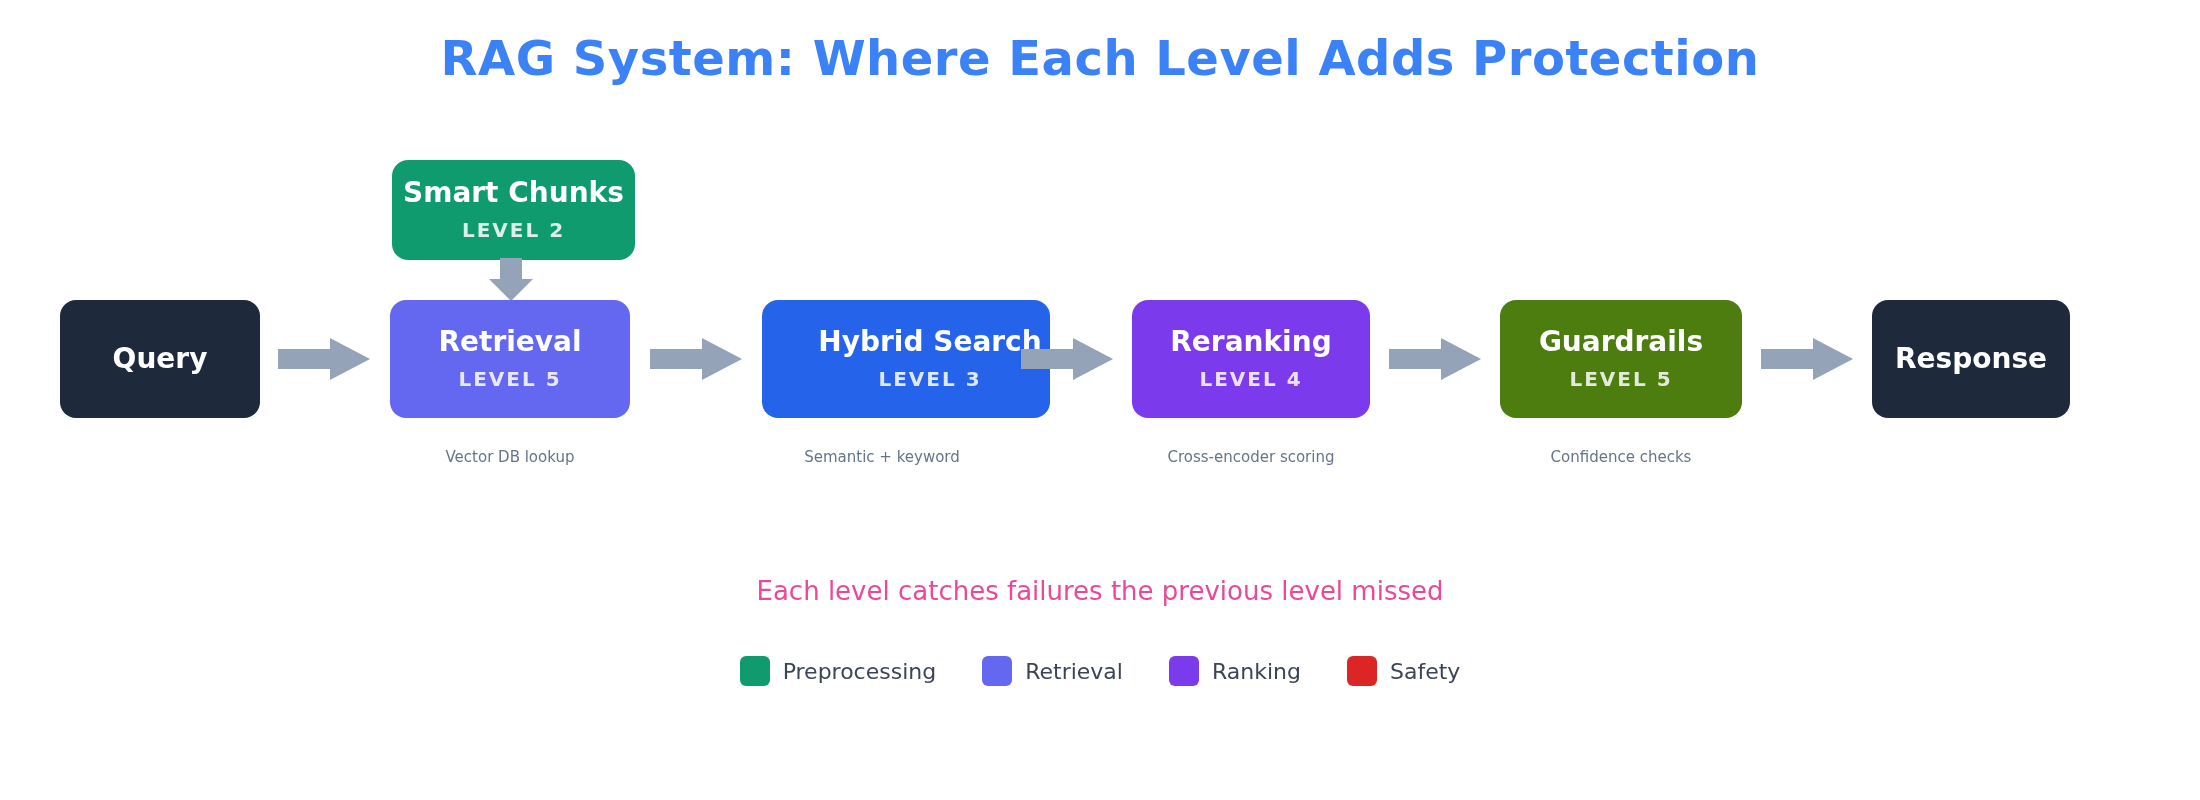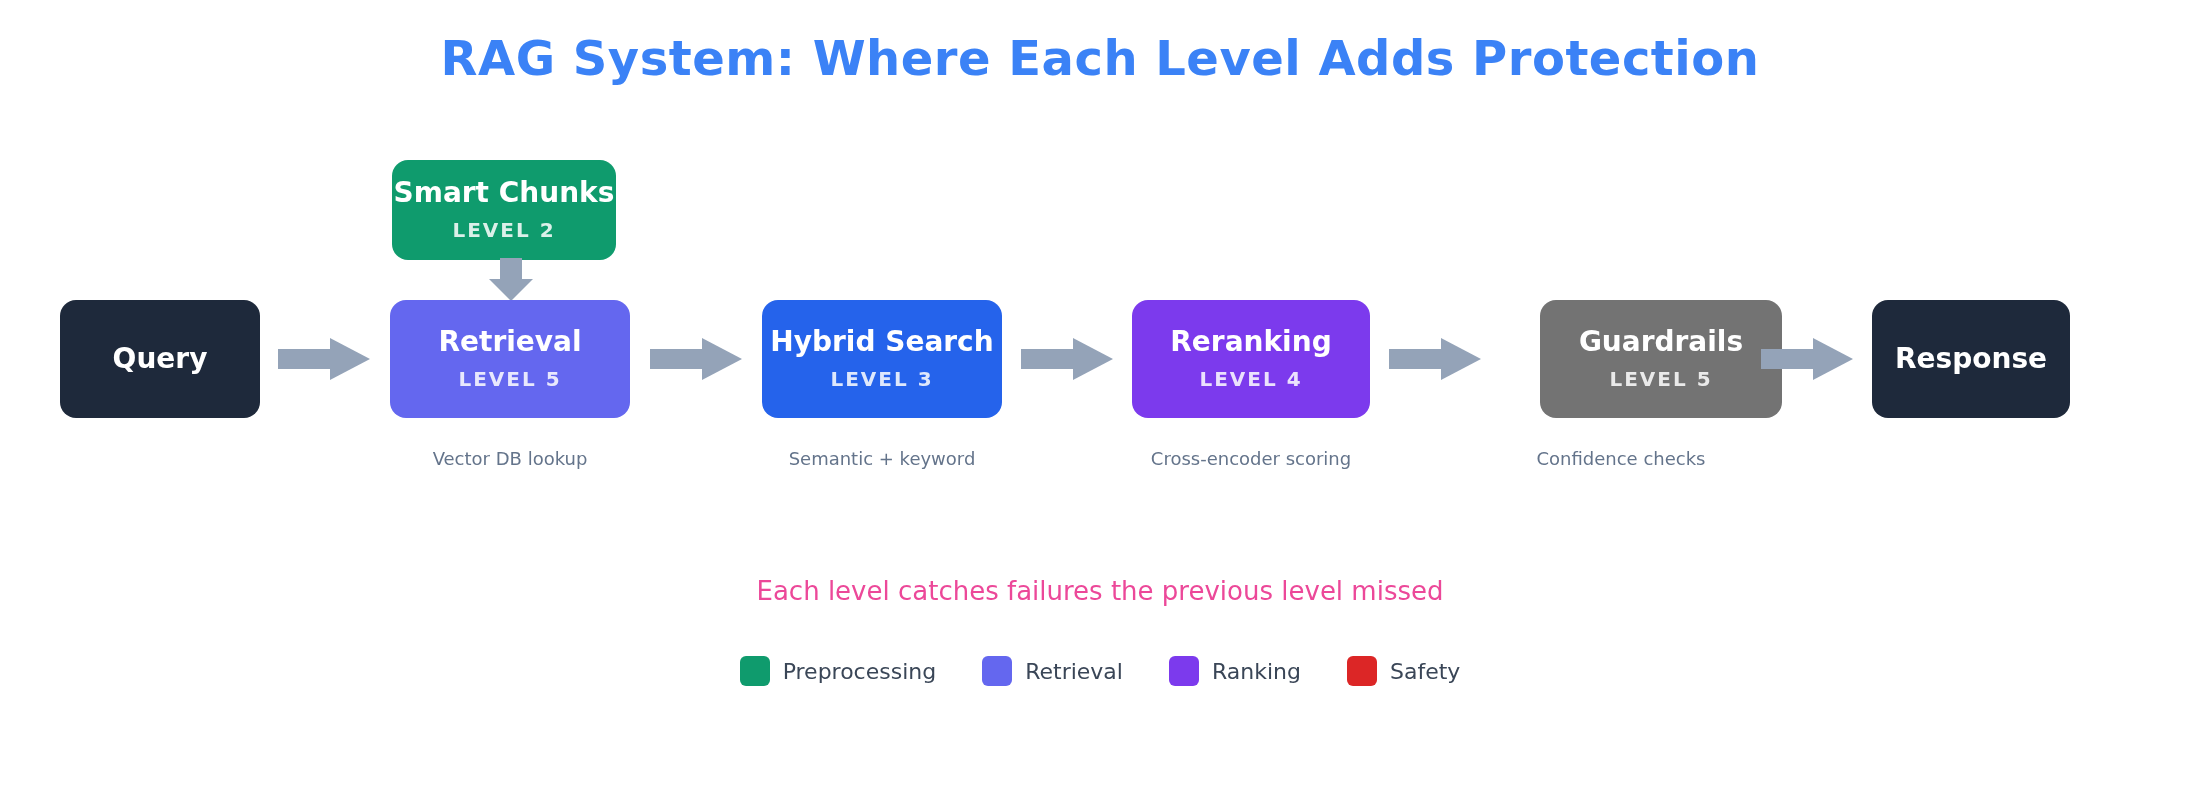--- a/index.html
+++ b/index.html
@@ -9,29 +9,29 @@
   .title{position:absolute;top:30px;left:0;width:100%;text-align:center;
          font-size:48px;font-weight:bold;color:#3b82f6;letter-spacing:0.5px;}
 
   .node{position:absolute;border-radius:16px;display:flex;flex-direction:column;
         align-items:center;justify-content:center;color:#ffffff;}
   .node .main{font-size:28px;font-weight:bold;line-height:1.1;}
   .node .level{font-size:20px;font-weight:bold;letter-spacing:2px;margin-top:9px;
                color:rgba(255,255,255,0.85);}
 
   .n-query    {left:60px;  top:300px;width:200px;height:118px;}
-  .n-smart    {left:392px; top:160px;width:224px;height:100px;}
+  .n-smart    {left:392px; top:160px;width:243px;height:100px;}
   .n-retrieval{left:390px; top:300px;width:240px;height:118px;}
   .n-hybrid   {left:762px; top:300px;width:240px;height:118px;}
   .n-rerank   {left:1132px;top:300px;width:238px;height:118px;}
   .n-guard    {left:1500px;top:300px;width:242px;height:118px;}
   .n-response {left:1872px;top:300px;width:198px;height:118px;}
 
   .caption{position:absolute;top:448px;width:300px;text-align:center;
-           font-size:18px;color:#64748b;}
+           font-size:15px;color:#64748b;}
   .c-retrieval{left:360px;}
   .c-hybrid   {left:732px;}
   .c-rerank   {left:1101px;}
   .c-guard    {left:1471px;}
 
   .harrow{position:absolute;top:338px;height:42px;display:flex;align-items:center;}
   .harrow .stem{width:52px;height:20px;}
   .harrow .head{width:0;height:0;border-top:21px solid transparent;
                 border-bottom:21px solid transparent;border-left:40px solid;}
   .a1{left:278px;} .a2{left:650px;} .a3{left:1021px;} .a4{left:1389px;} .a5{left:1761px;}
@@ -67,31 +67,31 @@
 
   <div class="node n-query" style="background-color: rgb(30, 41, 59);">
     <div class="main">Query</div>
   </div>
 
   <div class="node n-retrieval" style="background-color: rgb(100, 103, 239);">
     <div class="main">Retrieval</div>
     <div class="level">LEVEL 5</div>
   </div>
 
-  <div class="node n-hybrid" style="background-color: rgb(37, 99, 235);">
+  <div class="node n-hybrid" style="background-color: rgb(37, 99, 235); padding-left: 48px;">
     <div class="main">Hybrid Search</div>
     <div class="level">LEVEL 3</div>
   </div>
 
   <div class="node n-rerank" style="background-color: rgb(124, 58, 237);">
     <div class="main">Reranking</div>
     <div class="level">LEVEL 4</div>
   </div>
 
-  <div class="node n-guard" style="background-color: #737373; margin-left: 40px;">
+  <div class="node n-guard" style="background-color: #4d7c0f;">
     <div class="main">Guardrails</div>
     <div class="level">LEVEL 5</div>
   </div>
 
   <div class="node n-response" style="background-color: rgb(30, 41, 59);">
     <div class="main">Response</div>
   </div>
 
   <div class="harrow a1">
     <div class="stem" style="background-color: rgb(148, 163, 184);"></div>

